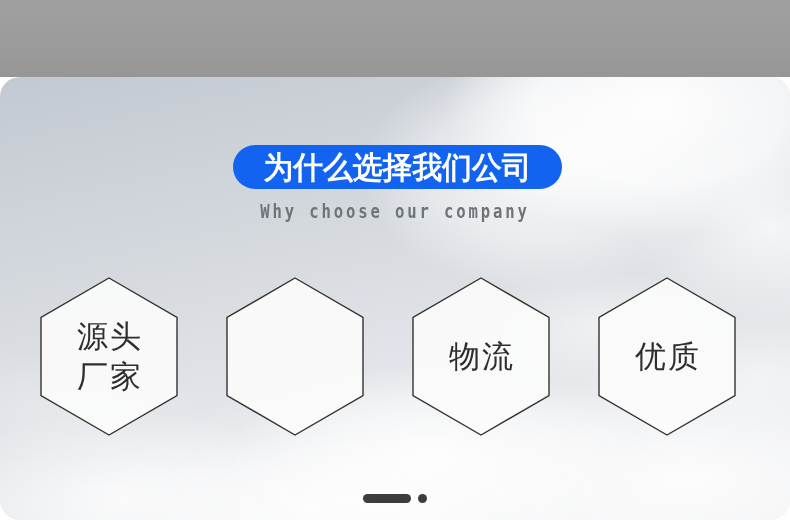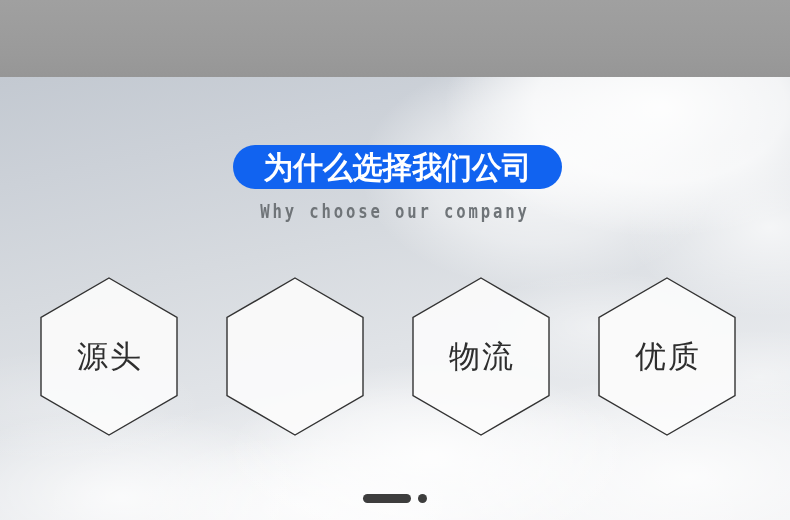--- a/index.html
+++ b/index.html
@@ -39,20 +39,21 @@
     width: 790px;
     height: 443px;
     overflow: hidden;
     background: linear-gradient(168deg,
         #c3c9d1 0%,
         #ccd1d8 18%,
         #d6dadf 38%,
         #e0e3e7 58%,
         #e9ebee 76%,
         #f0f1f3 100%);
+    border-radius: 20px;
   }
 
   
   .clouds {
     position: absolute;
     inset: 0;
     background:
       radial-gradient(ellipse 300px 180px at 660px 30px, rgba(255,255,255,0.96) 0%, rgba(255,255,255,0.75) 42%, rgba(255,255,255,0) 72%),
       radial-gradient(ellipse 230px 150px at 540px 95px, rgba(255,255,255,0.80) 0%, rgba(255,255,255,0.42) 48%, rgba(255,255,255,0) 78%),
       radial-gradient(ellipse 190px 120px at 770px 150px, rgba(255,255,255,0.70) 0%, rgba(255,255,255,0) 75%),
@@ -195,20 +196,21 @@
     <div class="subtitle">Why choose our company</div>
 
     <div class="hex-row">
 
       <div class="hex" style="left:40px;">
         <svg width="138" height="159" viewBox="0 0 138 159" aria-hidden="true">
           <polygon points="69,1 137,40.5 137,118.5 69,158 1,118.5 1,40.5" fill="#fbfbfb" fill-opacity="0.93" stroke="#333333" stroke-width="1.4"></polygon>
         </svg>
         <div class="hex-label">
           <span>源头</span>
+          <span>厂家</span>
         </div>
       </div>
 
       <div class="hex" style="left:226px;">
         <svg width="138" height="159" viewBox="0 0 138 159" aria-hidden="true">
           <polygon points="69,1 137,40.5 137,118.5 69,158 1,118.5 1,40.5" fill="#fbfbfb" fill-opacity="0.93" stroke="#333333" stroke-width="1.4"></polygon>
         </svg>
         <div class="hex-label">
         </div>
       </div>

